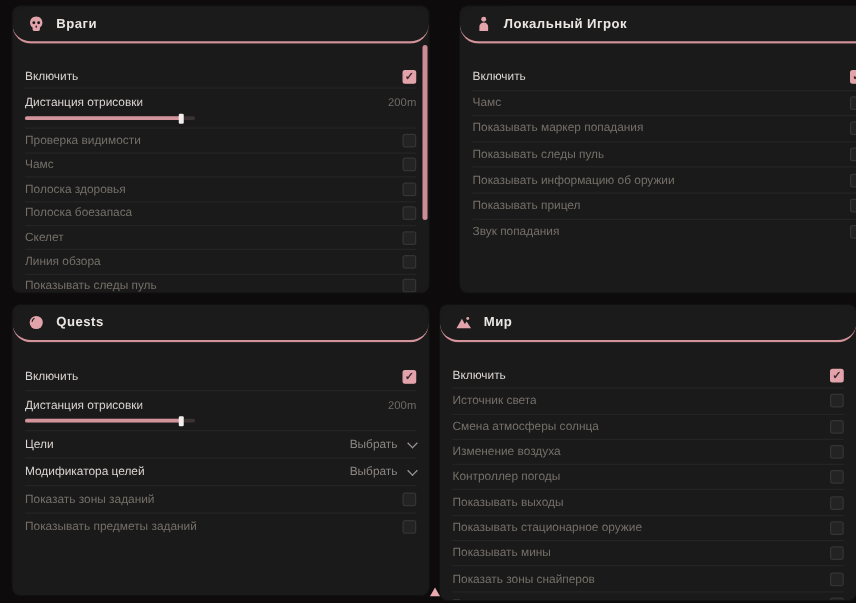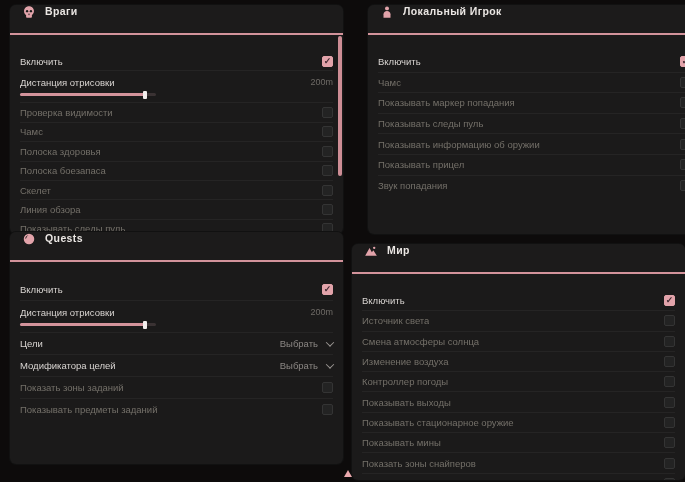--- a/index.html
+++ b/index.html
@@ -7,22 +7,22 @@
     position:relative;width:685px;height:482px;overflow:hidden;
     background:#0d0b0b;
     font-family:"Liberation Sans", sans-serif;
     -webkit-font-smoothing:antialiased;
   }
   .panel{
     position:absolute;background:#1b1a1a;border-radius:6px;
     box-shadow:0 0 0 1px #111;overflow:hidden;
   }
   .panel-header{
-    height:28px;display:flex;gap:9px;padding:0 12px;
-    border-bottom:2px solid #d3939b;background:#1c1b1b;
+    height:28px;display:flex;align-items:center;gap:9px;padding:0 12px;
+    border-bottom:2px solid #d3939b;background:#1c1b1b;border-radius:15px;
   }
   .panel-title{
     color:#eae6e3;font-size:10.5px;font-weight:bold;letter-spacing:.4px;
   }
   .hicon{width:14px;height:14px;display:inline-flex;flex:0 0 auto;}
   .hicon svg{width:14px;height:14px;}
   .panel-body{padding:17px 10px;}
   .row{
     display:flex;align-items:center;justify-content:space-between;
     height:var(--rh,19px);border-bottom:1px solid #252424;
@@ -60,21 +60,21 @@
     background:#cd8d95;border-radius:2px;
   }
   .cursor{
     position:absolute;left:344px;top:470px;width:0;height:0;
     border-left:4px solid transparent;border-right:4px solid transparent;
     border-bottom:7px solid #eba9ae;
   }
   
   #panel-enemies{left:10px;top:5px;width:333px;height:229px;--rh:18.4px;}
   #panel-local{left:368px;top:5px;width:333px;height:229px;--rh:19.6px;}
-  #panel-quests{left:10px;top:232px;width:333px;height:232px;--rh:21px;}
+  #panel-quests{left:10px;top:244px;width:333px;height:232px;--rh:21px;}
   #panel-world{left:352px;top:244px;width:333px;height:236px;--rh:19.3px;}
 </style>
 </head>
 <body>
 
 <div id="screen">
 
   <div class="panel" id="panel-enemies">
     <div class="panel-header">
       <span class="hicon">

